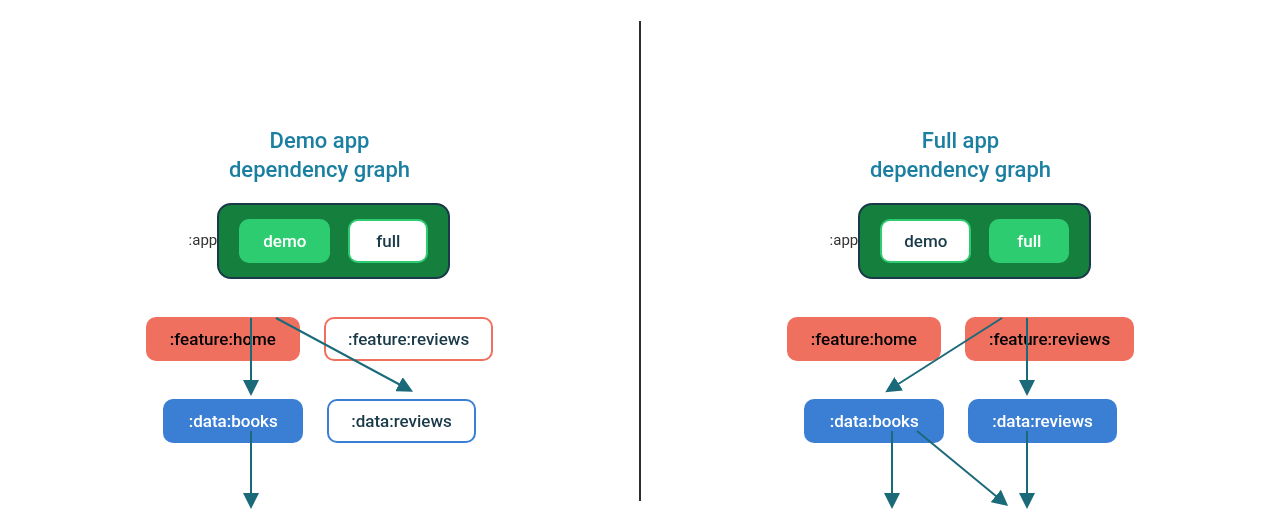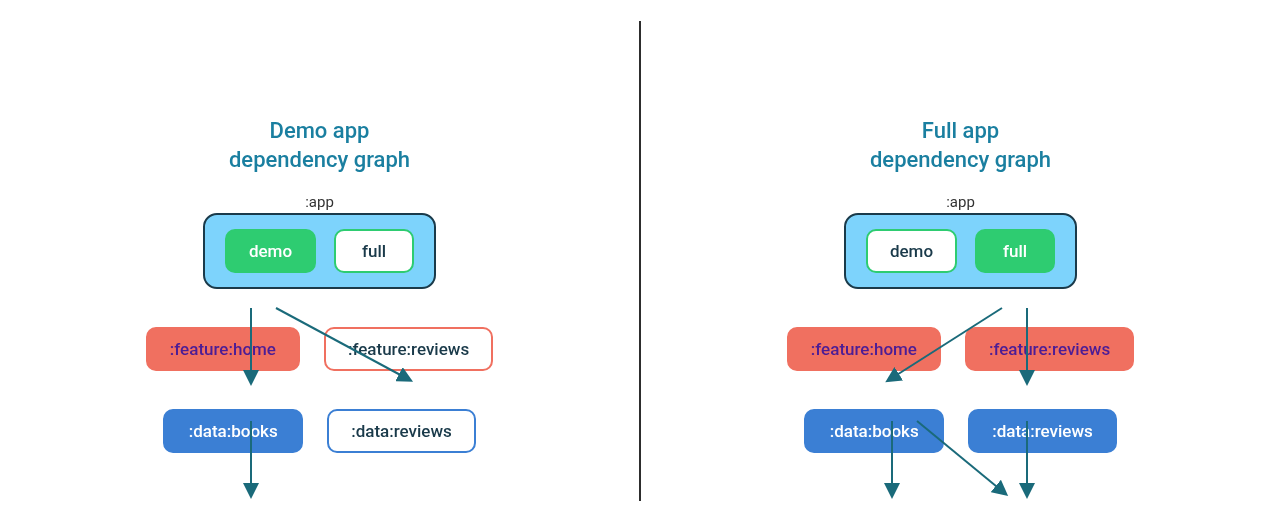--- a/index.html
+++ b/index.html
@@ -61,21 +61,21 @@
       align-self: center;
     }
 
     .app-container {
       border: 2px solid #1a3a4a;
       border-radius: 14px;
       padding: 14px 20px;
       display: flex;
       gap: 18px;
       align-items: center;
-      background: #7dd3fc;
+      background: #15803d;
       position: relative;
     }
 
     .node {
       border-radius: 10px;
       padding: 10px 22px;
       font-size: 17px;
       font-weight: 500;
       text-align: center;
       min-width: 80px;
@@ -99,21 +99,21 @@
     
     .feature-row {
       display: flex;
       gap: 24px;
       align-items: center;
       margin-top: 0;
     }
 
     .node-orange-filled {
       background: #f07060;
-      color: #4c1d95;
+      color: #000000;
       border: 2px solid #f07060;
     }
 
     .node-orange-outline {
       background: white;
       color: #1a3a4a;
       border: 2.5px solid #f07060;
     }
 
     
@@ -137,21 +137,21 @@
 
     .graph-wrapper {
       position: relative;
       display: flex;
       flex-direction: column;
       align-items: center;
     }
 
     .layer {
       display: flex;
-      flex-direction: column;
+      flex-direction: row;
       align-items: center;
     }
 
     .layer-gap {
       height: 38px;
     }
 
     .app-label-row {
       display: flex;
       justify-content: center;

